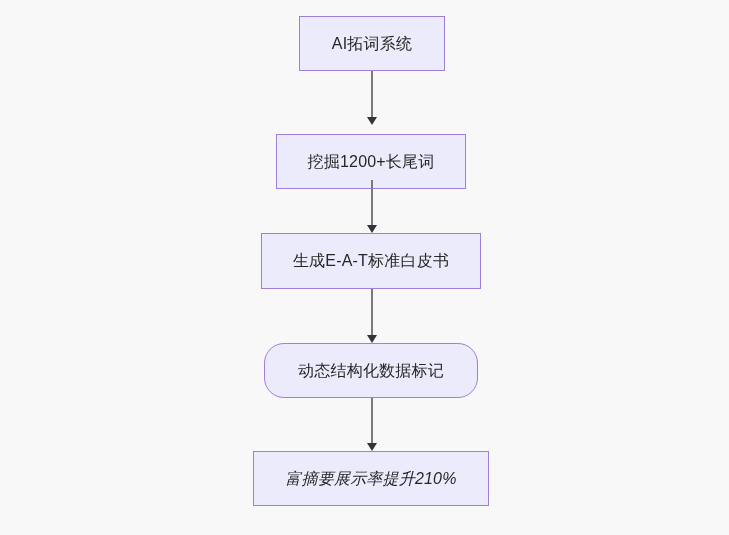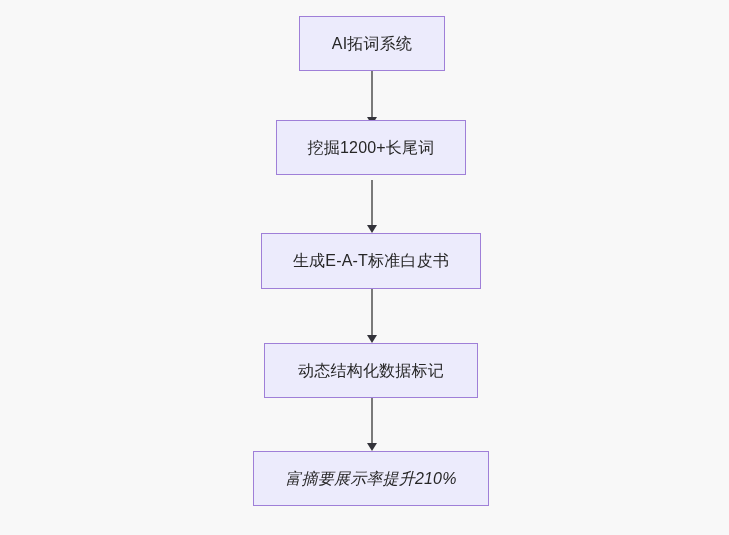--- a/index.html
+++ b/index.html
@@ -52,23 +52,23 @@
     left: 7px;
     width: 0;
     height: 0;
     border-left: 5px solid transparent;
     border-right: 5px solid transparent;
     border-top: 8px solid #33333a;
   }
 
   
   #node-0 { left: 299px; top: 16px;  width: 146px; height: 55px; }
-  #node-1 { left: 276px; top: 120px; width: 190px; height: 55px; }
+  #node-1 { left: 276px; top: 134px; width: 190px; height: 55px; }
   #node-2 { left: 261px; top: 233px; width: 220px; height: 56px; }
-  #node-3 { left: 264px; top: 343px; width: 214px; height: 55px; }
+  #node-3 { left: 264px; top: 343px; width: 214px; height: 55px; border-radius: 20px; }
   #node-4 { left: 253px; top: 451px; width: 236px; height: 55px; font-style: italic; }
 
   
   #conn-0 { left: 360px; top: 71px;  height: 54px; }
   #conn-0 .line { height: 46px; }
   #conn-0 .head { top: 46px; }
 
   #conn-1 { left: 360px; top: 180px; height: 53px; }
   #conn-1 .line { height: 45px; }
   #conn-1 .head { top: 45px; }

